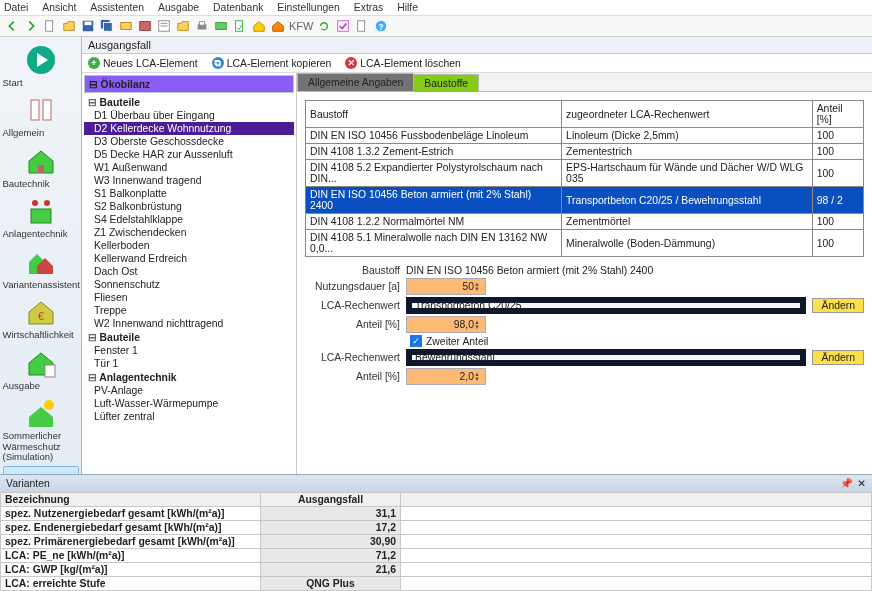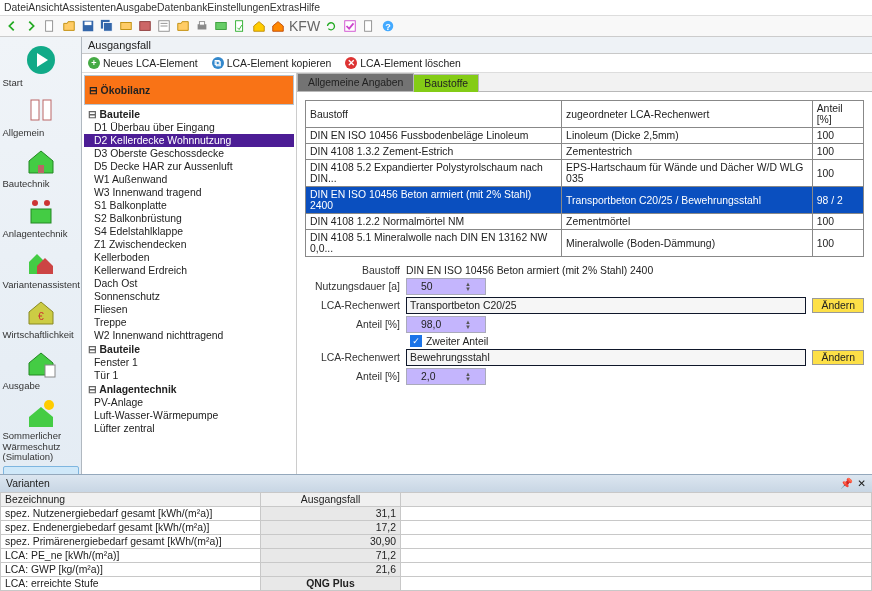--- a/index.html
+++ b/index.html
@@ -1,65 +1,65 @@
 <!DOCTYPE html>
 <html><head>
 <meta charset="utf-8">
 <style>
 *{box-sizing:border-box;margin:0;padding:0;font-family:Tahoma,Arial,sans-serif;font-size:10.4px;color:#222}
 body{background:#f4f4f4;width:872px;height:591px;overflow:hidden;display:flex;flex-direction:column}
-.menubar{display:flex;background:#fff;border-bottom:1px solid #ddd;padding:2px 4px;gap:0}
+.menubar{display:flex;background:#fff;border-bottom:1px solid #ddd;padding:2px 4px;gap:14px}
 .menubar span{color:#333;cursor:default}
 .toolbar{display:flex;background:#f8f8f8;border-bottom:1px solid #ccc;padding:2px 4px;gap:3px;align-items:center}
 .tb{width:16px;height:16px;display:flex;align-items:center;justify-content:center;font-size:12px}
 .tb svg{width:14px;height:14px}
 .main{flex:1;display:flex;min-height:0}
 .sidebar{width:82px;background:linear-gradient(#f0f4f8,#e4ecf4);border-right:1px solid #b0b8c0;display:flex;flex-direction:column;align-items:center;padding-top:4px;overflow:hidden}
 .sb-item{width:76px;padding:2px 0;margin:1px 0;cursor:default}
 .sb-item.sel{background:#cfe8f9;border:1px solid #7eb6e0;border-radius:2px}
 .sb-ico{width:32px;height:32px;margin:0 auto 2px;display:flex;align-items:center;justify-content:center}
 .sb-item span{font-size:9.5px;color:#333;display:block;line-height:1.1}
 .content{flex:1;display:flex;flex-direction:column;min-width:0}
 .ausgang{background:#eef2f6;border-bottom:1px solid #c8c8c8;padding:2px 6px;font-size:11px}
 .lca-bar{background:#fff;border-bottom:1px solid #ddd;padding:3px 6px;display:flex;gap:14px;align-items:center}
 .lca-bar .act{display:flex;align-items:center;gap:3px;cursor:default}
 .circ{width:12px;height:12px;border-radius:50%;display:inline-flex;align-items:center;justify-content:center;color:#fff;font-size:9px;font-weight:bold}
 .c-g{background:#4a4}
 .c-b{background:#38c}
 .c-r{background:#d33}
 .workarea{flex:1;display:flex;min-height:0}
 .tree{width:215px;border-right:1px solid #ccc;background:#fff;padding:2px;overflow:auto}
-.tree-h{background:#f97316;border:1px solid #b8c4d0;padding:8px 4px;font-weight:bold;margin-bottom:2px}
+.tree-h{background:#8b5cf6;border:1px solid #b8c4d0;padding:2px 4px;font-weight:bold;margin-bottom:2px}
 .tn{padding:1px 2px 1px 10px;cursor:default;white-space:nowrap}
 .tn.b{font-weight:bold;padding-left:4px}
 .tn.b::before{content:"⊟ ";color:#666}
 .tn.sel{background:#4c1d95;color:#fff}
 .details{flex:1;background:#fff;display:flex;flex-direction:column;min-width:0}
 .tabs{display:flex;border-bottom:1px solid #b8b8b8;background:#f2f2f2}
 .tab{padding:3px 10px;border:1px solid #b8b8b8;border-bottom:none;margin-right:-1px;background:#737373;cursor:default}
 .tab.act{background:#84cc16;position:relative;top:1px}
 .det-body{flex:1;padding:8px;overflow:auto}
 .tbl{width:100%;border:1px solid #888;border-collapse:collapse;margin-bottom:8px}
 .tbl th,.tbl td{border:1px solid #888;padding:2px 4px;text-align:left;font-weight:normal}
 .tbl th{background:#fff}
 .tbl tr.sel td{background:#0a4fbf;color:#fff}
 .fld{display:flex;align-items:center;margin:2px 0;gap:6px}
 .fld label{width:95px;text-align:right;color:#333}
-.fld .val{flex:1;border:1px solid #0f172a;background:#fff;padding:1px 3px;height:17px;display:flex;align-items:center}
+.fld .val{flex:1;border:6px solid #0f172a;background:#fff;padding:1px 3px;height:17px;display:flex;align-items:center}
 .fld .val.ro{background:#f6f6f6}
-.spin{width:80px;border:1px solid #aab;background:#c4b5fd;padding:1px 14px;height:17px;display:flex;align-items:center;justify-content:space-between}
+.spin{width:80px;border:1px solid #aab;background:#fdba74;padding:1px 5px;height:17px;display:flex;align-items:center;justify-content:flex-end}
 .spin .arr{display:flex;flex-direction:column;font-size:6px;line-height:5px;color:#555}
 .btn{border:1px solid #999;background:#fde047;padding:1px 8px;cursor:default}
 .chk{display:flex;align-items:center;gap:4px;margin-left:105px}
 .chk .box{width:12px;height:12px;background:#1a73e8;color:#fff;display:flex;align-items:center;justify-content:center;font-size:9px}
 .varpane{border-top:1px solid #94a8bc}
 .var-h{background:linear-gradient(#dce6f0,#c8d6e4);padding:2px 6px;display:flex;justify-content:space-between;align-items:center;font-size:11px}
 .var-h .ctl{display:flex;gap:4px;font-size:10px;color:#555}
 .var-tbl{width:100%;border-collapse:collapse;background:#fff}
-.var-tbl th,.var-tbl td{border:1px solid #c8c8c8;padding:1px 4px;text-align:left;font-weight:normal}
+.var-tbl th,.var-tbl td{border:1px solid #c8c8c8;padding:1px 4px;text-align:left;font-weight:bold}
 .var-tbl th{background:#f0f0f0}
 .var-tbl td.num{text-align:right;background:#e8e8e8;width:140px}
 .var-tbl td.lab{width:260px}
 .var-tbl td.qng{background:#e8e8e8;font-weight:bold;text-align:center}
 </style>
 </head>
 <body>
 
 <div class="menubar">
   <span>Datei</span>
@@ -147,21 +147,21 @@
   <div class="tb">
       <svg viewBox="0 0 16 16">
         <path d="M2 8l6-5 6 5v6H2z" fill="#fc0" stroke="#b80"></path>
       </svg>
     </div>
   <div class="tb">
       <svg viewBox="0 0 16 16">
         <path d="M2 8l6-5 6 5v6H2z" fill="#f80" stroke="#b40"></path>
       </svg>
     </div>
-  <div class="tb" style="width:auto;font-size:14px;color:#666">KFW</div>
+  <div class="tb" style="width:auto;font-size:11px;color:#666">KFW</div>
   <div class="tb">
       <svg viewBox="0 0 16 16">
         <path d="M4 8a4 4 0 1 1 1 3" fill="none" stroke="#2a2" stroke-width="1.5"></path>
       </svg>
     </div>
   <div class="tb">
       <svg viewBox="0 0 16 16">
         <rect x="2" y="2" width="12" height="12" fill="#fff" stroke="#c4c"></rect>
         <path d="M4 8l3 3 5-6" fill="none" stroke="#c4c" stroke-width="2"></path>
       </svg>

